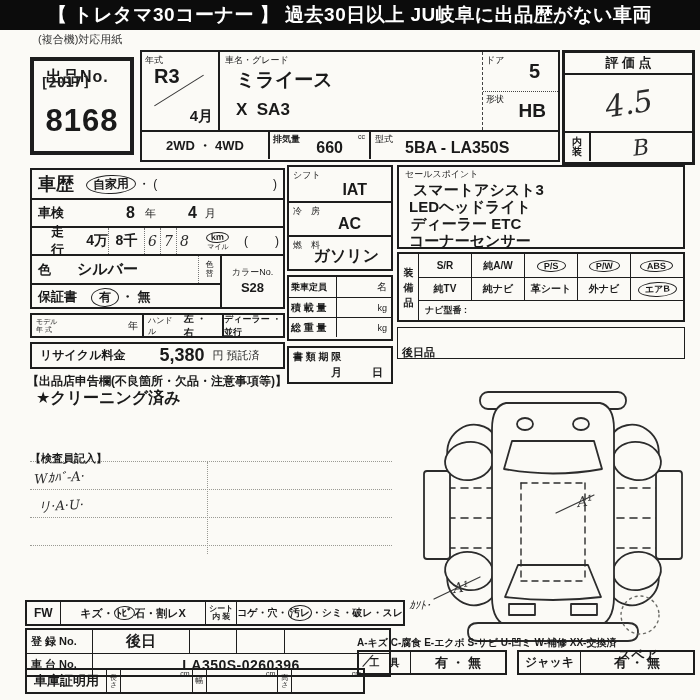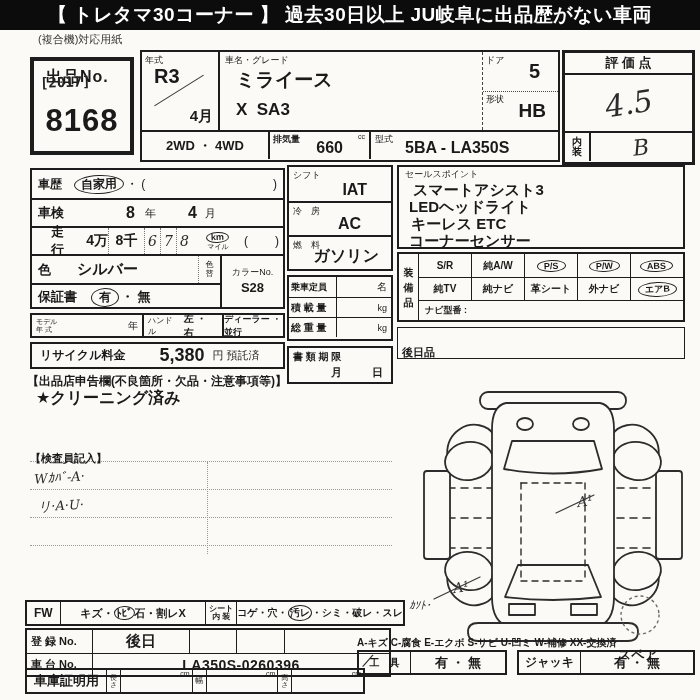--- a/index.html
+++ b/index.html
@@ -99,21 +99,21 @@
           <span>装</span>
       </div>
       <div style="flex:1; text-align:center;">
         <span class="hand" style="font-size:22px; display:inline-block; transform:rotate(-6deg);">B</span>
       </div>
     </div>
   </div>
 
   <div class="box" style="left:30px; top:168px; width:255px; height:141px;">
     <div class="row" style="height:28px; padding:0 6px;">
-      <span class="b" style="font-size:12px;">車歴</span>
+      <span class="b" style="font-size:18px;">車歴</span>
       <span class="circ b" style="font-size:12px; margin-left:12px;">自家用</span>
       <span style="font-size:12px; margin-left:2px;">・ (</span>
       <span style="font-size:12px; margin-left:auto;">)</span>
     </div>
     <div class="row" style="height:28px; border-top:2px solid #1d1d1d; padding:0 6px;">
       <span class="b" style="font-size:13px;">車検</span>
       <span class="b" style="font-size:16px; margin-left:62px;">8</span>
       <span style="font-size:11px; margin-left:10px;">年</span>
       <span class="b" style="font-size:16px; margin-left:32px;">4</span>
       <span style="font-size:11px; margin-left:8px;">月</span>
@@ -226,21 +226,21 @@
   <div class="box" style="left:287px; top:346px; width:106px; height:38px;">
     <span class="b abs" style="left:4px; top:2px; font-size:10px;">書 類 期 限</span>
     <span class="abs" style="left:42px; bottom:2px; font-size:11px; font-weight:bold;">月</span>
     <span class="abs" style="right:8px; bottom:2px; font-size:11px; font-weight:bold;">日</span>
   </div>
 
   <div class="box" style="left:397px; top:165px; width:288px; height:84px; padding:1px 0 0 6px;">
     <div style="font-size:9px;">セールスポイント</div>
     <div class="b" style="font-size:15px; line-height:17px; padding-left:8px;">スマートアシスト3</div>
     <div class="b" style="font-size:15px; line-height:17px; padding-left:4px;">LEDヘッドライト</div>
-    <div class="b" style="font-size:15px; line-height:17px; padding-left:6px;">キーレス ETC</div>
+    <div class="b" style="font-size:15px; line-height:17px; padding-left:6px;">ディーラー ETC</div>
     <div class="b" style="font-size:15px; line-height:17px; padding-left:4px;">コーナーセンサー</div>
   </div>
 
   <div class="box row" style="left:397px; top:252px; width:288px; height:70px; align-items:stretch;">
     <div class="vstack" style="width:20px; border-right:1.5px solid #1d1d1d; font-size:10px; font-weight:bold; line-height:1.5;">
       <span>装</span>
       <span>備</span>
       <span>品</span>
     </div>
     <div style="flex:1; display:flex; flex-direction:column;">

